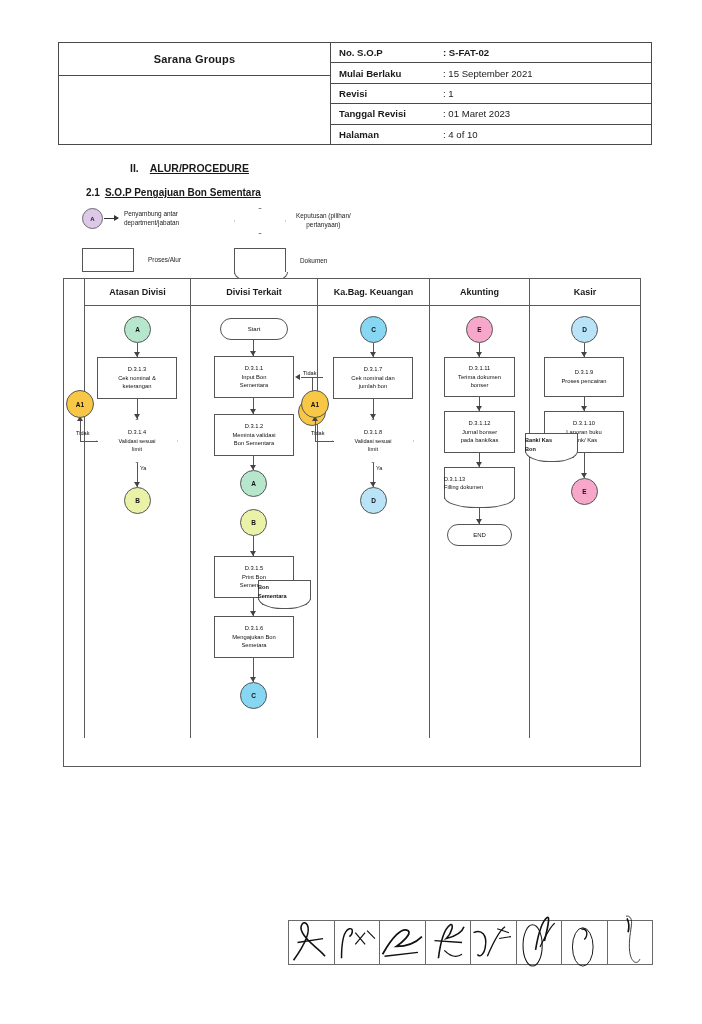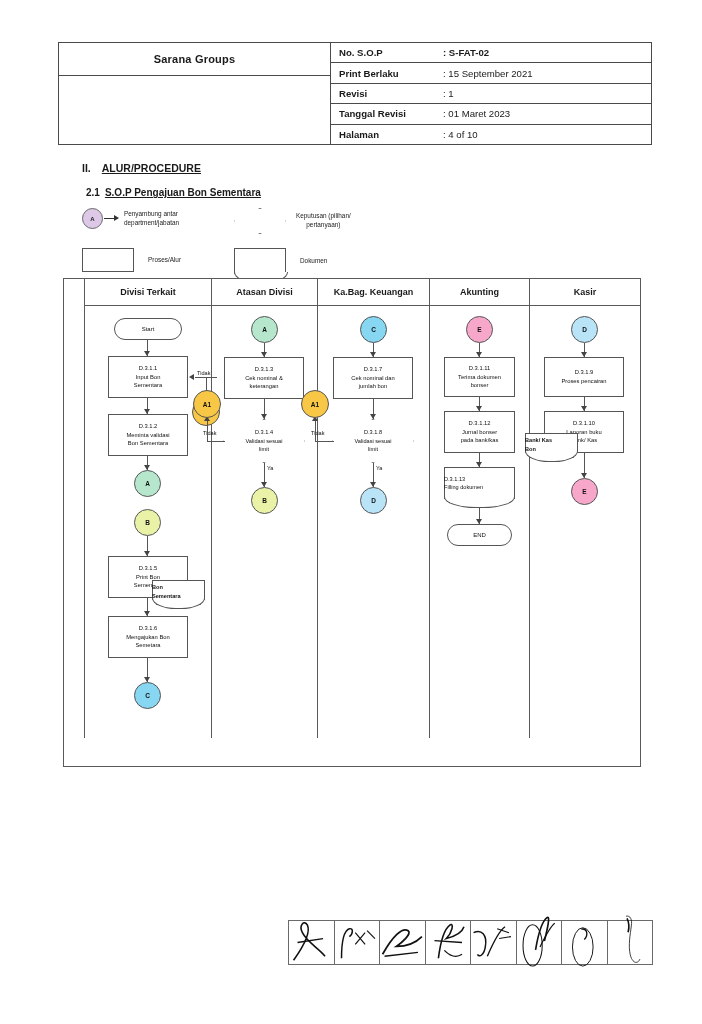--- a/index.html
+++ b/index.html
@@ -40,21 +40,21 @@
   .hrow:last-child{ border-bottom:none; }
   .hlabel{ width:110px; padding-left:8px;font-weight:bold; }
   .hval{ padding-left:2px; }
   .hval b{ font-weight:bold; }
 
   
   #section-ii{
     position:absolute; left:82px; top:162px;
     font-size:10.5px; font-weight:bold;
   }
-  #section-ii .num{ margin-right:11px; }
+  #section-ii .num{ margin-right:11px;margin-left:48px; }
   #section-ii .txt{ text-decoration:underline; }
   #section-21{
     position:absolute; left:86px; top:187px;
     font-size:10px; font-weight:bold;
   }
   #section-21 .num{ margin-right:5px; }
   #section-21 .txt{ text-decoration:underline; }
 
   
   #legend{ position:absolute; left:82px; top:208px; width:420px; height:62px; }
@@ -195,21 +195,21 @@
 <div id="header-table">
   <div id="header-left">
     <div id="company-cell">Sarana Groups</div>
   </div>
   <div id="header-right">
     <div class="hrow">
       <span class="hlabel">No. S.O.P</span>
       <span class="hval"><b>: S-FAT-02</b></span>
     </div>
     <div class="hrow">
-      <span class="hlabel">Print Berlaku</span>
+      <span class="hlabel">Mulai Berlaku</span>
       <span class="hval">: 15 September 2021</span>
     </div>
     <div class="hrow">
       <span class="hlabel">Revisi</span>
       <span class="hval">: 1</span>
     </div>
     <div class="hrow">
       <span class="hlabel">Tanggal Revisi</span>
       <span class="hval">: 01 Maret 2023</span>
     </div>
@@ -250,84 +250,20 @@
   <div class="lg-item" style="left:152px;top:40px;">
     <div class="lg-doc"></div>
     <div class="lg-text" style="margin-left:14px;">Dokumen</div>
   </div>
 </div>
 
 <div id="flow-frame">
   <div id="flow-body">
     <div id="gutter"></div>
 
-    <div class="col" id="col1">
-      <div class="col-head">Divisi Terkait</div>
-      <div class="col-body">
-
-        <div class="node term" style="left:29px;top:12px;width:68px;height:22px;">Start</div>
-        <div class="vline" style="left:62px;top:34px;height:16px;"></div>
-        <div class="arrowdown" style="left:59px;top:45px;"></div>
-
-        <div class="node proc" style="left:23px;top:50px;width:80px;height:42px;flex-direction:column;">
-          <div>D.3.1.1</div>
-          <div>Input Bon</div>
-          <div>Sementara</div>
-        </div>
-
-        <div class="hline" style="left:110px;top:71px;width:22px;"></div>
-        <div class="arrowleft" style="left:104px;top:68px;"></div>
-        <div class="lbl" style="left:112px;top:64px;">Tidak</div>
-        <div class="vline" style="left:121px;top:71px;height:25px;"></div>
-        <div class="node circ" style="left:107px;top:92px;width:28px;height:28px;background:#f7c745;">A1</div>
-
-        <div class="vline" style="left:62px;top:92px;height:16px;"></div>
-        <div class="arrowdown" style="left:59px;top:103px;"></div>
-
-        <div class="node proc" style="left:23px;top:108px;width:80px;height:42px;flex-direction:column;">
-          <div>D.3.1.2</div>
-          <div>Meminta validasi</div>
-          <div>Bon Sementara</div>
-        </div>
-
-        <div class="vline" style="left:62px;top:150px;height:14px;"></div>
-        <div class="arrowdown" style="left:59px;top:159px;"></div>
-        <div class="node circ" style="left:49px;top:164px;width:27px;height:27px;background:#b6e7cd;">A</div>
-
-        <div class="node circ" style="left:49px;top:203px;width:27px;height:27px;background:#e9f2a6;">B</div>
-        <div class="vline" style="left:62px;top:230px;height:20px;"></div>
-        <div class="arrowdown" style="left:59px;top:245px;"></div>
-
-        <div class="node proc" style="left:23px;top:250px;width:80px;height:42px;flex-direction:column;">
-          <div>D.3.1.5</div>
-          <div>Print Bon</div>
-          <div>Sementara</div>
-        </div>
-
-        <div class="node doc" style="left:67px;top:274px;width:53px;height:20px;flex-direction:column;">
-          <div class="dcshape"></div>
-          <div class="dctxt">Bon</div>
-          <div class="dctxt">Sementara</div>
-        </div>
-
-        <div class="vline" style="left:62px;top:292px;height:18px;"></div>
-        <div class="arrowdown" style="left:59px;top:305px;"></div>
-
-        <div class="node proc" style="left:23px;top:310px;width:80px;height:42px;flex-direction:column;">
-          <div>D.3.1.6</div>
-          <div>Mengajukan Bon</div>
-          <div>Semetara</div>
-        </div>
-
-        <div class="vline" style="left:62px;top:352px;height:24px;"></div>
-        <div class="arrowdown" style="left:59px;top:371px;"></div>
-        <div class="node circ" style="left:49px;top:376px;width:27px;height:27px;background:#87d6f2;">C</div>
-      </div>
-    </div>
-
     <div class="col" id="col2">
       <div class="col-head">Atasan Divisi</div>
       <div class="col-body">
 
         <div class="node circ" style="left:39px;top:10px;width:27px;height:27px;background:#b6e7cd;">A</div>
         <div class="vline" style="left:52px;top:37px;height:14px;"></div>
         <div class="arrowdown" style="left:49px;top:46px;"></div>
 
         <div class="node proc" style="left:12px;top:51px;width:80px;height:42px;flex-direction:column;">
           <div>D.3.1.3</div>
@@ -353,20 +289,84 @@
         <div class="arrowup" style="left:-8px;top:110px;"></div>
         <div class="node circ" style="left:-19px;top:84px;width:28px;height:28px;background:#f7c745;">A1</div>
 
         <div class="vline" style="left:52px;top:157px;height:24px;"></div>
         <div class="lbl" style="left:55px;top:159px;">Ya</div>
         <div class="arrowdown" style="left:49px;top:176px;"></div>
         <div class="node circ" style="left:39px;top:181px;width:27px;height:27px;background:#e9f2a6;">B</div>
       </div>
     </div>
 
+    <div class="col" id="col1">
+      <div class="col-head">Divisi Terkait</div>
+      <div class="col-body">
+
+        <div class="node term" style="left:29px;top:12px;width:68px;height:22px;">Start</div>
+        <div class="vline" style="left:62px;top:34px;height:16px;"></div>
+        <div class="arrowdown" style="left:59px;top:45px;"></div>
+
+        <div class="node proc" style="left:23px;top:50px;width:80px;height:42px;flex-direction:column;">
+          <div>D.3.1.1</div>
+          <div>Input Bon</div>
+          <div>Sementara</div>
+        </div>
+
+        <div class="hline" style="left:110px;top:71px;width:22px;"></div>
+        <div class="arrowleft" style="left:104px;top:68px;"></div>
+        <div class="lbl" style="left:112px;top:64px;">Tidak</div>
+        <div class="vline" style="left:121px;top:71px;height:25px;"></div>
+        <div class="node circ" style="left:107px;top:92px;width:28px;height:28px;background:#f7c745;">A1</div>
+
+        <div class="vline" style="left:62px;top:92px;height:16px;"></div>
+        <div class="arrowdown" style="left:59px;top:103px;"></div>
+
+        <div class="node proc" style="left:23px;top:108px;width:80px;height:42px;flex-direction:column;">
+          <div>D.3.1.2</div>
+          <div>Meminta validasi</div>
+          <div>Bon Sementara</div>
+        </div>
+
+        <div class="vline" style="left:62px;top:150px;height:14px;"></div>
+        <div class="arrowdown" style="left:59px;top:159px;"></div>
+        <div class="node circ" style="left:49px;top:164px;width:27px;height:27px;background:#b6e7cd;">A</div>
+
+        <div class="node circ" style="left:49px;top:203px;width:27px;height:27px;background:#e9f2a6;">B</div>
+        <div class="vline" style="left:62px;top:230px;height:20px;"></div>
+        <div class="arrowdown" style="left:59px;top:245px;"></div>
+
+        <div class="node proc" style="left:23px;top:250px;width:80px;height:42px;flex-direction:column;">
+          <div>D.3.1.5</div>
+          <div>Print Bon</div>
+          <div>Sementara</div>
+        </div>
+
+        <div class="node doc" style="left:67px;top:274px;width:53px;height:20px;flex-direction:column;">
+          <div class="dcshape"></div>
+          <div class="dctxt">Bon</div>
+          <div class="dctxt">Sementara</div>
+        </div>
+
+        <div class="vline" style="left:62px;top:292px;height:18px;"></div>
+        <div class="arrowdown" style="left:59px;top:305px;"></div>
+
+        <div class="node proc" style="left:23px;top:310px;width:80px;height:42px;flex-direction:column;">
+          <div>D.3.1.6</div>
+          <div>Mengajukan Bon</div>
+          <div>Semetara</div>
+        </div>
+
+        <div class="vline" style="left:62px;top:352px;height:24px;"></div>
+        <div class="arrowdown" style="left:59px;top:371px;"></div>
+        <div class="node circ" style="left:49px;top:376px;width:27px;height:27px;background:#87d6f2;">C</div>
+      </div>
+    </div>
+
     <div class="col" id="col3">
       <div class="col-head">Ka.Bag. Keuangan</div>
       <div class="col-body">
 
         <div class="node circ" style="left:42px;top:10px;width:27px;height:27px;background:#87d6f2;">C</div>
         <div class="vline" style="left:55px;top:37px;height:14px;"></div>
         <div class="arrowdown" style="left:52px;top:46px;"></div>
 
         <div class="node proc" style="left:15px;top:51px;width:80px;height:42px;flex-direction:column;">
           <div>D.3.1.7</div>

